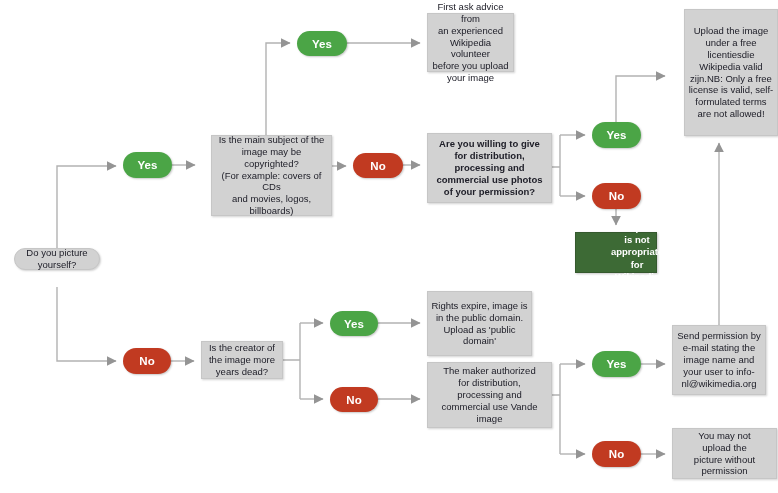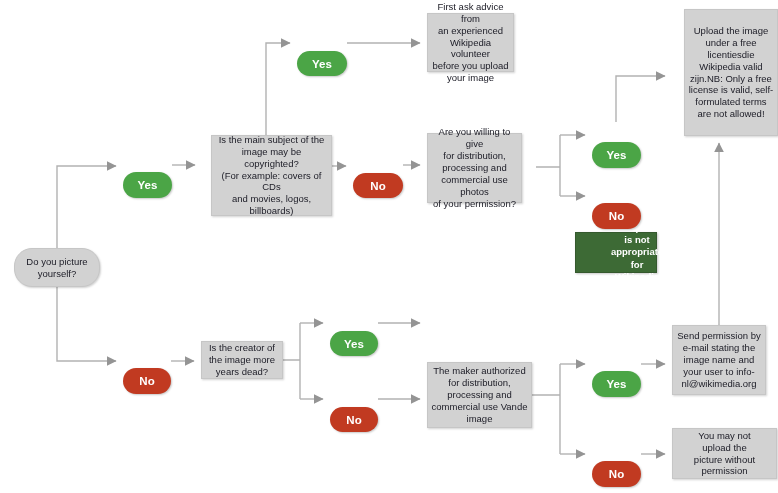--- a/index.html
+++ b/index.html
@@ -45,21 +45,20 @@
     line-height: 1.3;
     box-shadow: 1px 1px 2px rgba(0,0,0,0.22);
     padding-left: 44px;
   }
   .pill {
     border-radius: 13px;
     color: #ffffff;
     font-weight: bold;
     font-size: 11.5px;
     box-shadow: 1px 1px 2px rgba(0,0,0,0.22);
-    margin-top: 20px;
   }
   .pill.yes { background: var(--yes-green, #4ba546); }
   .pill.no  { background: var(--no-red, #c13a21); }
 </style>
 </head>
 <body>
 
 <div class="canvas">
 
   <svg class="edges" width="778" height="493" viewBox="0 0 778 493">
@@ -87,36 +86,36 @@
     <path class="edge" d="M378,323 H420" marker-end="url(#arr)"></path>
     <path class="edge" d="M378,399 H420" marker-end="url(#arr)"></path>
     <path class="edge" d="M532,395 H560 M560,364 V454"></path>
     <path class="edge" d="M560,364 H585" marker-end="url(#arr)"></path>
     <path class="edge" d="M560,454 H585" marker-end="url(#arr)"></path>
     <path class="edge" d="M641,364 H665" marker-end="url(#arr)"></path>
     <path class="edge" d="M641,454 H665" marker-end="url(#arr)"></path>
     <path class="edge" d="M719,325 V143" marker-end="url(#arr)"></path>
   </svg>
 
-  <div class="node box" style="left:14px; top:248px; width:86px; height:39px;border-radius:18px;">Do you picture
+  <div class="node box" style="left:14px; top:248px; width:86px; height:22px;border-radius:18px;">Do you picture
 yourself?</div>
 
   <div class="node box" style="left:202px; top:135px; width:121px; height:81px;margin-left:9px;">Is the main subject of the
 image may be copyrighted?
 (For example: covers of CDs
 and movies, logos,
 billboards)</div>
 
   <div class="node box" style="left:427px; top:13px; width:87px; height:59px;">First ask advice from
 an experienced
 Wikipedia volunteer
 before you upload
 your image</div>
 
-  <div class="node box" style="left:427px; top:133px; width:95px; height:70px;">Are you willing to give
+  <div class="node box" style="left:427px; top:133px; width:125px; height:70px;font-weight:bold;">Are you willing to give
 for distribution,
 processing and
 commercial use photos
 of your permission?</div>
 
   <div class="node box" style="left:672px; top:9px; width:94px; height:127px;margin-left:12px;">Upload the image
 under a free
 licentiesdie
 Wikipedia valid
 zijn.NB: Only a free
@@ -125,22 +124,26 @@
 are not allowed!</div>
 
   <div class="node box terminal" style="left:575px; top:232px; width:82px; height:41px;">Your photo is not
 appropriate for
 Wikipedia</div>
 
   <div class="node box" style="left:201px; top:341px; width:82px; height:38px;">Is the creator of
 the image more
 years dead?</div>
 
+  <div class="node box" style="left:427px; top:291px; width:105px; height:65px;">Rights expire, image is
+in the public domain.
+Upload as 'public
+domain'</div>
 
-  <div class="node box" style="left:427px; top:362px; width:105px; height:66px;">The maker authorized
+  <div class="node box" style="left:427px; top:362px; width:125px; height:66px;">The maker authorized
 for distribution,
 processing and
 commercial use Vande
 image</div>
 
   <div class="node box" style="left:672px; top:325px; width:94px; height:70px;">Send permission by
 e-mail stating the
 image name and
 your user to info-
 nl@wikimedia.org</div>

